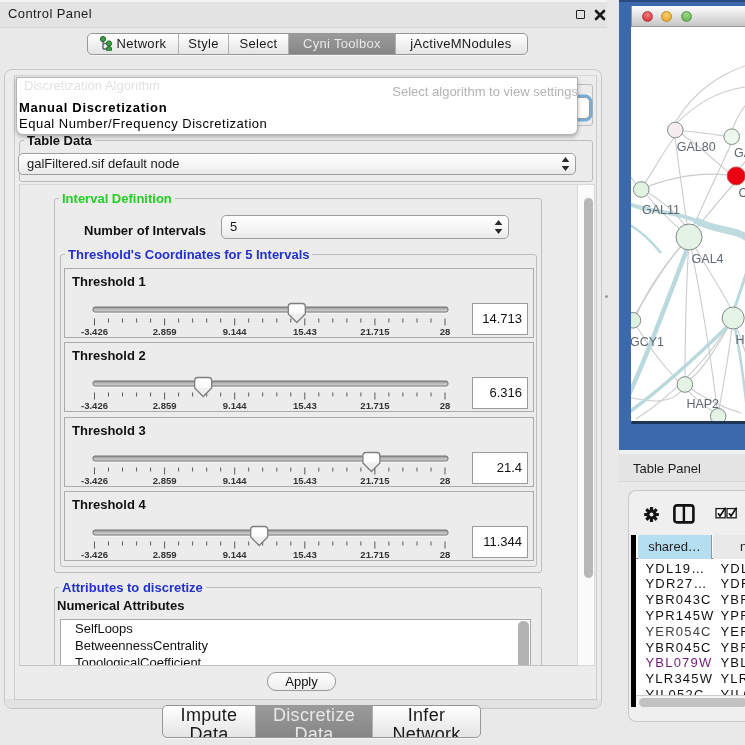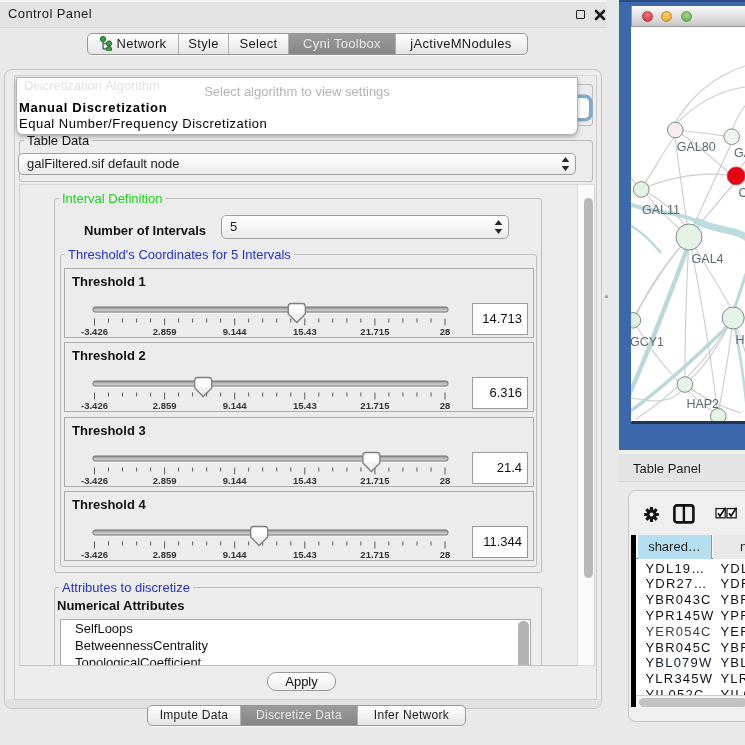--- a/index.html
+++ b/index.html
@@ -6,21 +6,21 @@
 .abs { position:absolute; }
 
 .seg { position:absolute; display:flex; border:1px solid #979797; border-radius:5px;
   background:linear-gradient(#ffffff,#f3f3f3 45%,#e4e4e4); overflow:hidden;
   box-shadow:0 1px 0 rgba(255,255,255,.6); }
 .seg > div { text-align:center; line-height:19px; border-left:1px solid #b0b0b0; color:#1a1a1a; letter-spacing:0.3px; }
 .seg > div:first-child { border-left:none; }
 .seg > div.sel { background:linear-gradient(#9a9a9a,#868686); color:#e8e8e8; }
 
 .grp { position:absolute; border:1px solid #bdbdbd; border-radius:3px; }
-.grp > span { position:absolute; top:-8px; left:4px; background:#ececec; padding:0 3px; line-height:15px; }
+.grp > span { position:absolute; top:-8px; left:4px; background:#ececec; padding:0 3px; line-height:15px;font-weight:bold; }
 
 .combo { position:absolute; background:linear-gradient(#ffffff,#f4f4f4 60%,#e9e9e9); border:1px solid #9e9e9e;
   border-radius:5px; line-height:19px; padding-left:8px; color:#1b1b1b; }
 .combo .arr { position:absolute; right:5px; top:50%; margin-top:-8px; width:9px; height:16px; }
 .thbox { position:absolute; left:44px; width:470px; height:70px; border:1px solid #ababab; background:#ececec; }
 .thtitle { position:absolute; left:7px; top:5px; font-weight:bold; color:#111; }
 .valbox { position:absolute; left:407px; top:34px; width:56px; height:32px; background:#fff;
   border:1px solid #9a9a9a; text-align:right; padding-right:5px; line-height:30px; color:#111; }
 </style></head>
 <body>
@@ -296,28 +296,28 @@
 <div class="abs" style="left:40px;top:434px;width:471px;height:60px;background:#fff;border:1px solid #aaa;overflow:hidden">
       <div style="padding-left:14px;line-height:17px">SelfLoops</div>
       <div style="padding-left:14px;line-height:17px">BetweennessCentrality</div>
       <div style="padding-left:14px;line-height:17px">TopologicalCoefficient</div>
       <div style="position:absolute;right:1px;top:1px;width:11px;height:58px;background:#b3b3b3;border-radius:5px"></div>
     </div>
 </div>
 <div class="abs" style="left:577px;top:184px;width:18px;height:482px;background:#fbfbfb;border:1px solid #d9d9d9"></div>
 <div class="abs" style="left:583.5px;top:198px;width:9px;height:380px;background:#b8b8b8;border-radius:4.5px"></div>
 <div class="abs" style="left:267px;top:672px;width:69px;height:19px;background:linear-gradient(#ffffff,#ededed);border:1px solid #999;border-radius:9px;text-align:center;line-height:17px">Apply</div>
-<div class="seg" style="left:147px;top:705px;height:21px;width:319px;font-size:12px">
+<div class="seg" style="left:162px;top:705px;height:33px;width:319px;font-size:18px">
     <div style="width:92px;line-height:19px">Impute Data</div>
     <div class="sel" style="width:117px;line-height:19px">Discretize Data</div>
     <div style="width:108px;line-height:19px">Infer Network</div>
   </div>
 <div class="abs" style="left:16px;top:77px;width:562px;height:58px;background:#fff;border:1px solid #b3b3b3;border-radius:0 0 7px 7px;box-shadow:0 2px 4px rgba(0,0,0,.28);z-index:40"></div>
 <div class="abs" style="left:24px;top:78px;color:#e2e2e2;z-index:41">Discretization Algorithm</div>
-<div class="abs" style="left:16px;top:84px;width:562px;text-align:center;color:#b3b3b3;z-index:41">Select algorithm to view settings</div>
+<div class="abs" style="left:16px;top:84px;width:562px;text-align:right;color:#b3b3b3;z-index:41">Select algorithm to view settings</div>
 <div class="abs" style="left:19px;top:100px;font-weight:bold;color:#000;z-index:41;letter-spacing:0.7px">Manual Discretization</div>
 <div class="abs" style="left:19px;top:116px;color:#000;z-index:41;letter-spacing:0.5px">Equal Number/Frequency Discretization</div>
 <div class="abs" style="left:619px;top:0;width:126px;height:450px;background:#3c69ad;border-top:2px solid #2a4a80"></div>
 <div class="abs" style="left:631px;top:6px;width:114px;height:418px;background:#fff;border-left:1px solid #56657a;border-bottom:3px solid #1d3557"></div>
 <div class="abs" style="left:631px;top:6px;width:114px;height:21px;background:linear-gradient(#fcfcfc,#d2d2d2 80%,#c6c6c6);border-bottom:1px solid #9a9a9a;border-left:1px solid #8b95a3"></div>
 <div class="abs" style="left:641.6999999999999px;top:11.3px;width:11.2px;height:11.2px;border-radius:50%;background:radial-gradient(circle at 50% 30%, #f08080, #d81e2a);border:1px solid #b24048"></div>
 <div class="abs" style="left:661.1999999999999px;top:11.3px;width:11.2px;height:11.2px;border-radius:50%;background:radial-gradient(circle at 50% 30%, #f8d070, #e8a01c);border:1px solid #c08a2c"></div>
 <div class="abs" style="left:681.0px;top:11.3px;width:11.2px;height:11.2px;border-radius:50%;background:radial-gradient(circle at 50% 30%, #a0d890, #58aa40);border:1px solid #5f9a50"></div>
 <div class="abs" style="left:631px;top:27px;width:114px;height:394px;background:#fff;overflow:hidden">
     <svg width="114" height="394" style="position:absolute;left:0;top:0">
@@ -414,21 +414,21 @@
 <div style="position:absolute;left:9.5px;top:41.4px;line-height:15.8px;color:#111;letter-spacing:1.2px">YDR27…</div>
 <div style="position:absolute;left:84.5px;top:41.4px;line-height:15.8px;color:#111;letter-spacing:1.2px">YDR2</div>
 <div style="position:absolute;left:9.5px;top:57.2px;line-height:15.8px;color:#111;letter-spacing:1.2px">YBR043C</div>
 <div style="position:absolute;left:84.5px;top:57.2px;line-height:15.8px;color:#111;letter-spacing:1.2px">YBR0</div>
 <div style="position:absolute;left:9.5px;top:73.0px;line-height:15.8px;color:#111;letter-spacing:1.2px">YPR145W</div>
 <div style="position:absolute;left:84.5px;top:73.0px;line-height:15.8px;color:#111;letter-spacing:1.2px">YPR1</div>
 <div style="position:absolute;left:9.5px;top:88.8px;line-height:15.8px;color:#404040;letter-spacing:1.2px">YER054C</div>
 <div style="position:absolute;left:84.5px;top:88.8px;line-height:15.8px;color:#111;letter-spacing:1.2px">YER0</div>
 <div style="position:absolute;left:9.5px;top:104.6px;line-height:15.8px;color:#111;letter-spacing:1.2px">YBR045C</div>
 <div style="position:absolute;left:84.5px;top:104.6px;line-height:15.8px;color:#111;letter-spacing:1.2px">YBR0</div>
-<div style="position:absolute;left:9.5px;top:120.4px;line-height:15.8px;color:#0f172a;letter-spacing:1.2px">YBL079W</div>
+<div style="position:absolute;left:9.5px;top:120.4px;line-height:15.8px;color:#701a75;letter-spacing:1.2px">YBL079W</div>
 <div style="position:absolute;left:84.5px;top:120.4px;line-height:15.8px;color:#111;letter-spacing:1.2px">YBL0</div>
 <div style="position:absolute;left:9.5px;top:136.2px;line-height:15.8px;color:#111;letter-spacing:1.2px">YLR345W</div>
 <div style="position:absolute;left:84.5px;top:136.2px;line-height:15.8px;color:#111;letter-spacing:1.2px">YLR3</div>
 <div style="position:absolute;left:9.5px;top:152.0px;line-height:15.8px;color:#111;letter-spacing:1.2px">YIL052C</div>
 <div style="position:absolute;left:84.5px;top:152.0px;line-height:15.8px;color:#111;letter-spacing:1.2px">YIL0</div>
 <div style="position:absolute;left:0;top:160px;width:114px;height:12px;background:#f4f4f4;border-top:1px solid #ccc">
       <div style="position:absolute;left:3px;top:1.5px;width:108px;height:9px;background:#c2c2c2;border-radius:4.5px"></div>
     </div>
 </div>
 <div class="abs" style="left:605px;top:295px;width:3px;height:3px;background:#9a9a9a;border-radius:50%"></div>

